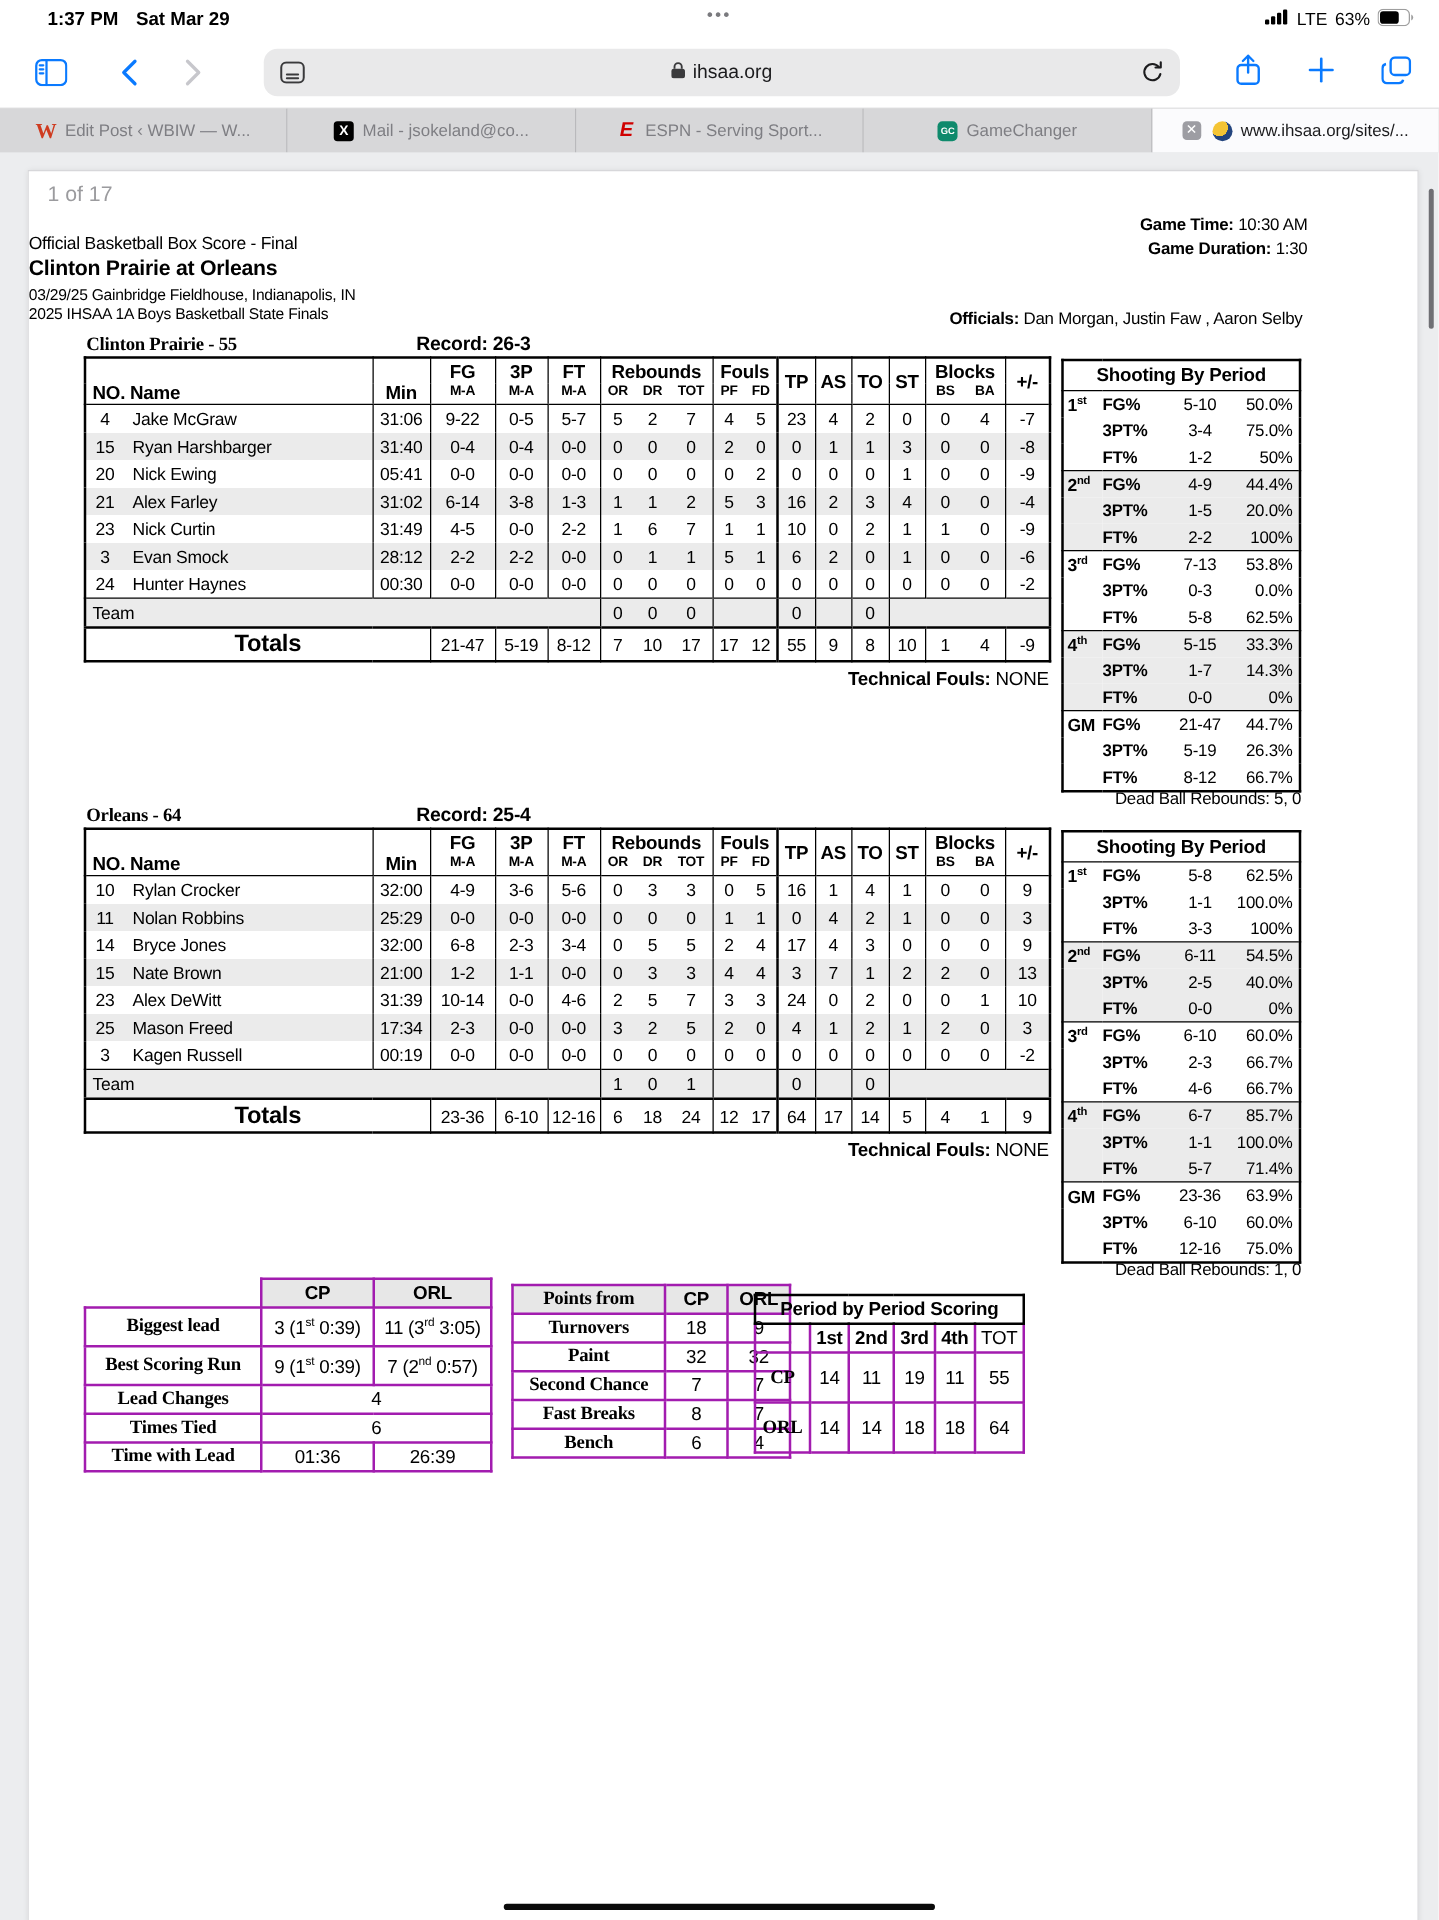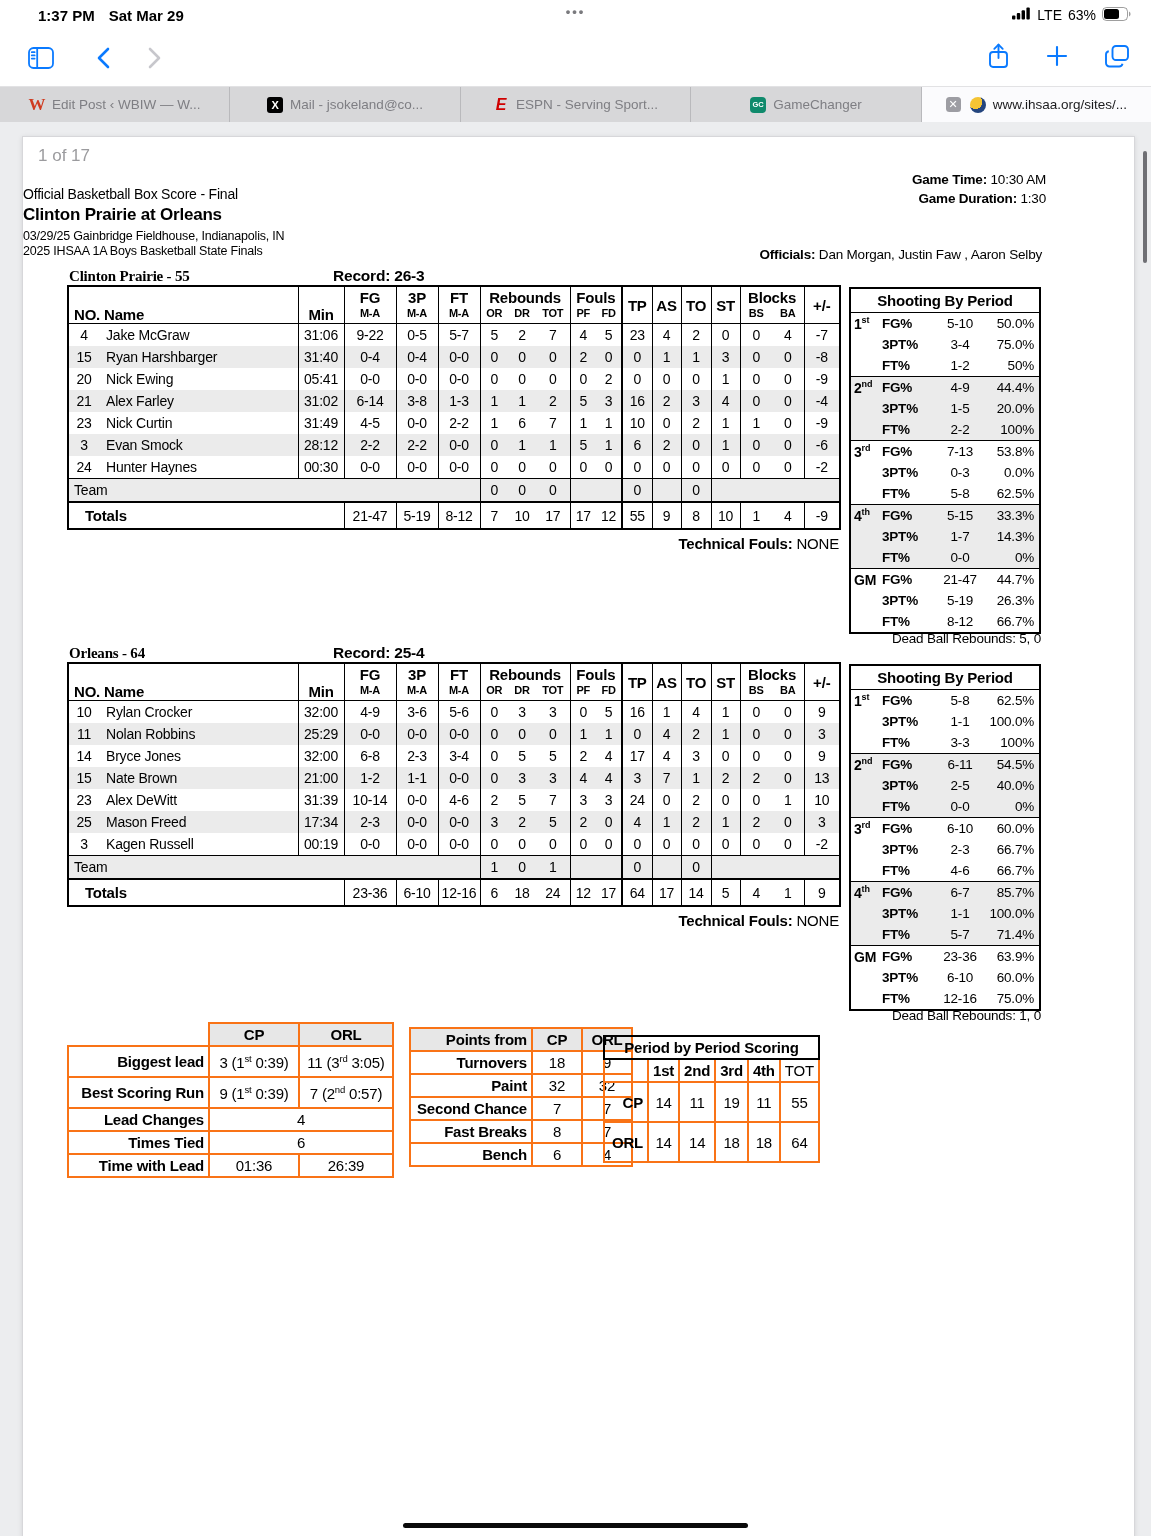--- a/index.html
+++ b/index.html
@@ -70,39 +70,39 @@
   .stats .h-name{vertical-align:bottom;text-align:left;padding-left:5px;font-size:15px;}
   .stats .h-min{vertical-align:bottom;font-size:15px;}
   .stats thead tr:last-child th,.stats thead th[rowspan]{border-bottom:1.5px solid #000;}
   .stats td.c-name{text-align:left;}
   .pnum{display:inline-block;width:30px;text-align:center;}
   .pname{padding-left:7px;}
   .stats tr.shade td{background:#ebebeb;}
   .stats tr.team-row td{border-top:1px solid #000;background:#ebebeb;}
   .stats td.team-lbl{text-align:left;padding-left:5px;}
   .stats tr.totals td{border-top:2px solid #000;height:25px;}
-  .stats td.t-label{font-weight:bold;text-align:left;padding-left:16px;font-size:15px;}
+  .stats td.t-label{font-weight:bold;text-align:center;padding-left:16px;font-size:19px;}
 
   
   table.shoot{border-collapse:collapse;table-layout:fixed;width:190px;border:2px solid #000;font-size:13.5px;}
   .shoot td{padding:0;height:21px;}
   .shoot tr.sh-title td{font-weight:bold;font-size:15px;text-align:center;border-bottom:1px solid #000;height:23px;}
   .shoot .sp{font-weight:bold;padding-left:3px;font-size:14px;}
   .shoot .sp sup{font-size:9px;}
   .shoot .ss{font-weight:bold;}
   .shoot .sm{text-align:center;}
   .shoot .spc{text-align:right;padding-right:5px;}
   .shoot tr.shaded td{background:#ebebeb;}
   .shoot tr.gstart td{border-top:1px solid #000;}
 
   
   .mini{border-collapse:collapse;table-layout:fixed;font-size:15px;}
-  .mini th,.mini td{border:2px solid #f97316;padding:0 4px;text-align:center;height:23px;box-sizing:border-box;}
+  .mini th,.mini td{border:2px solid #a21caf;padding:0 4px;text-align:center;height:23px;box-sizing:border-box;}
   .mini th{background:#e7e7e7;font-weight:bold;}
-  .mini .lbl{font-weight:bold;text-align:right;}
+  .mini .lbl{font-weight:bold;text-align:center;font-family:Liberation Serif, serif;}
   .mini .ghost{border:none;background:transparent;}
   .mini tr.tall td{height:31px;}
   .mini sup{font-size:9.5px;}
   #lead-table{position:absolute;left:44px;top:885px;}
   #points-table{position:absolute;left:386px;top:890px;}
   #period-table{position:absolute;left:580px;top:898px;}
   .period .ptitle{font-weight:bold;border:2px solid #000;}
   .period .phead td{font-weight:bold;}
   .period .phead td.rg{font-weight:normal;}
   .period tr.prow td{height:40px;}
@@ -154,20 +154,44 @@
     </div>
     <div class="tb-btn tb-back">
       <svg width="14" height="22" viewBox="0 0 14 22" fill="none" stroke="#0a7aff" stroke-width="2.6" stroke-linecap="round" stroke-linejoin="round">
           <path d="M12 2 L3 11 L12 20"></path>
         </svg>
     </div>
     <div class="tb-btn tb-fwd">
       <svg width="14" height="22" viewBox="0 0 14 22" fill="none" stroke="#c7c7cc" stroke-width="2.6" stroke-linecap="round" stroke-linejoin="round">
           <path d="M2 2 L11 11 L2 20"></path>
         </svg>
+    </div>
+    <div class="url-pill">
+      <span class="pill-left">
+        <svg width="20" height="18" viewBox="0 0 20 18" fill="none" stroke="#3a3a3c" stroke-width="1.6" stroke-linecap="round">
+            <rect x="1" y="1" width="18" height="16" rx="4"></rect>
+            <line x1="5.5" y1="10.5" x2="14.5" y2="10.5"></line>
+            <line x1="5.5" y1="13.5" x2="14.5" y2="13.5"></line>
+          </svg>
+      </span>
+      <span class="pill-center">
+        <span>
+          <svg width="11" height="14" viewBox="0 0 11 14">
+              <rect x="0" y="6" width="11" height="7.6" rx="2" fill="#3a3a3c"></rect>
+              <path d="M2.6 6 V4.4 a2.9 2.9 0 0 1 5.8 0 V6" fill="none" stroke="#3a3a3c" stroke-width="1.5"></path>
+            </svg>
+        </span>
+        <span>ihsaa.org</span>
+      </span>
+      <span class="pill-reload">
+        <svg width="20" height="20" viewBox="0 0 20 20" fill="none" stroke="#1c1c1e" stroke-width="1.7" stroke-linecap="round" stroke-linejoin="round">
+            <path d="M16.3 11.2 a6.5 6.5 0 1 1-1.2-5.5"></path>
+            <path d="M16.6 1.8 v4.2 h-4.2"></path>
+          </svg>
+      </span>
     </div>
     <div class="tb-right">
       <span>
         <svg width="21" height="26" viewBox="0 0 21 26" fill="none" stroke="#0a7aff" stroke-width="1.9" stroke-linecap="round" stroke-linejoin="round">
             <rect x="2" y="9" width="17" height="15" rx="3"></rect>
             <line x1="10.5" y1="1.8" x2="10.5" y2="15"></line>
             <path d="M6.3 5.8 L10.5 1.6 L14.7 5.8"></path>
           </svg>
       </span>
       <span>

